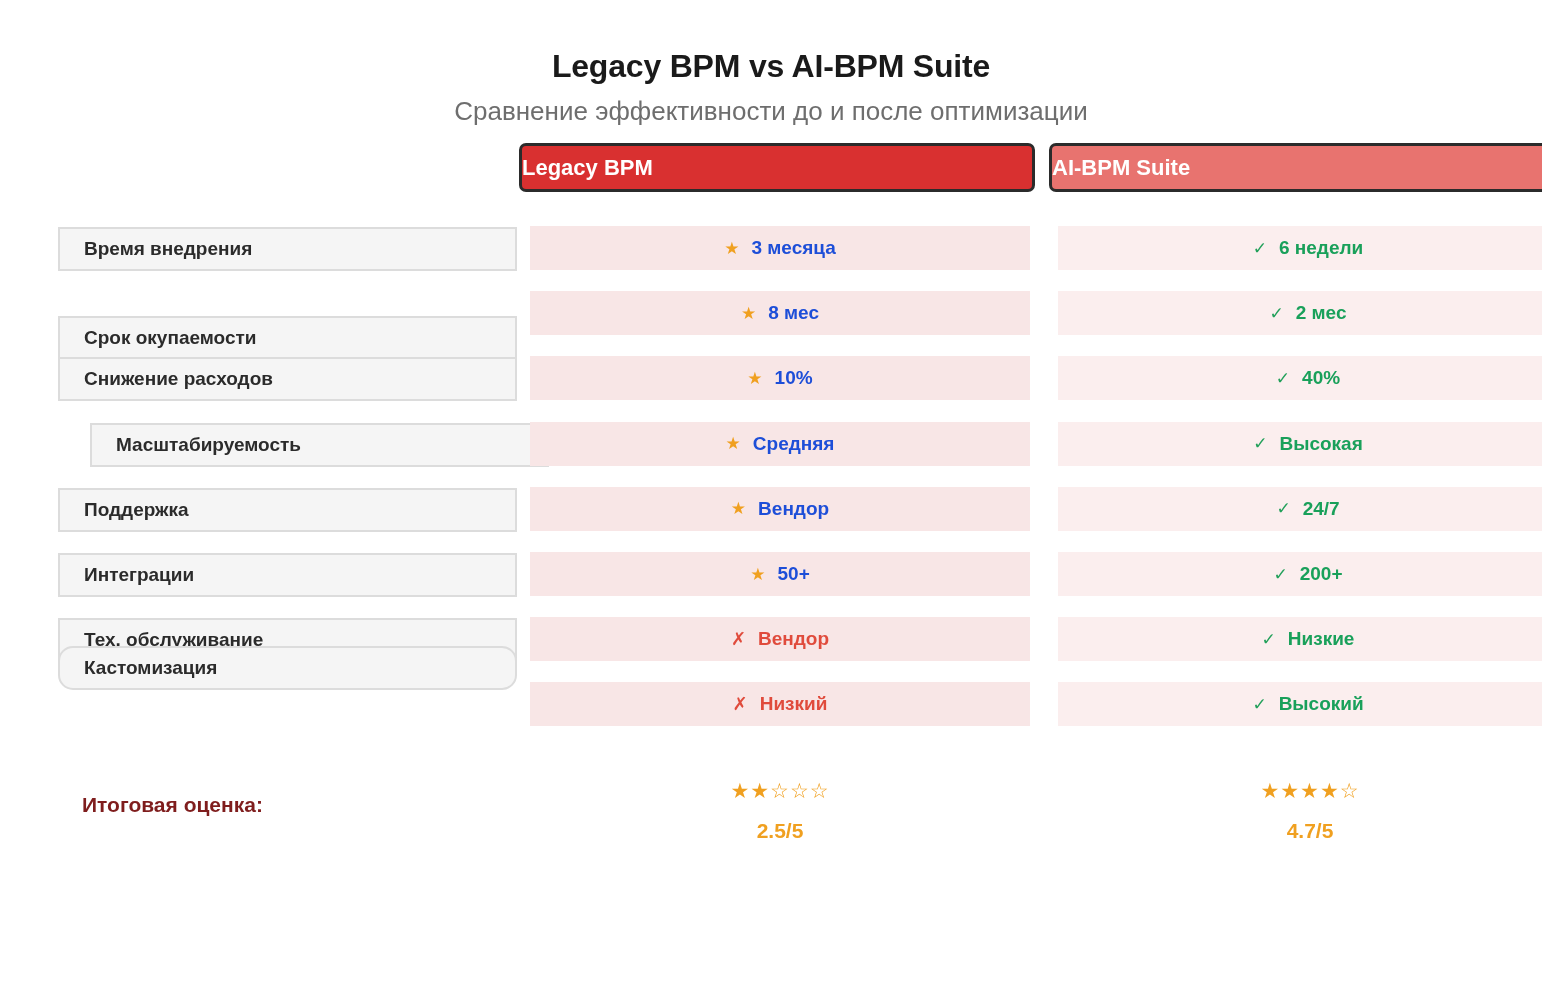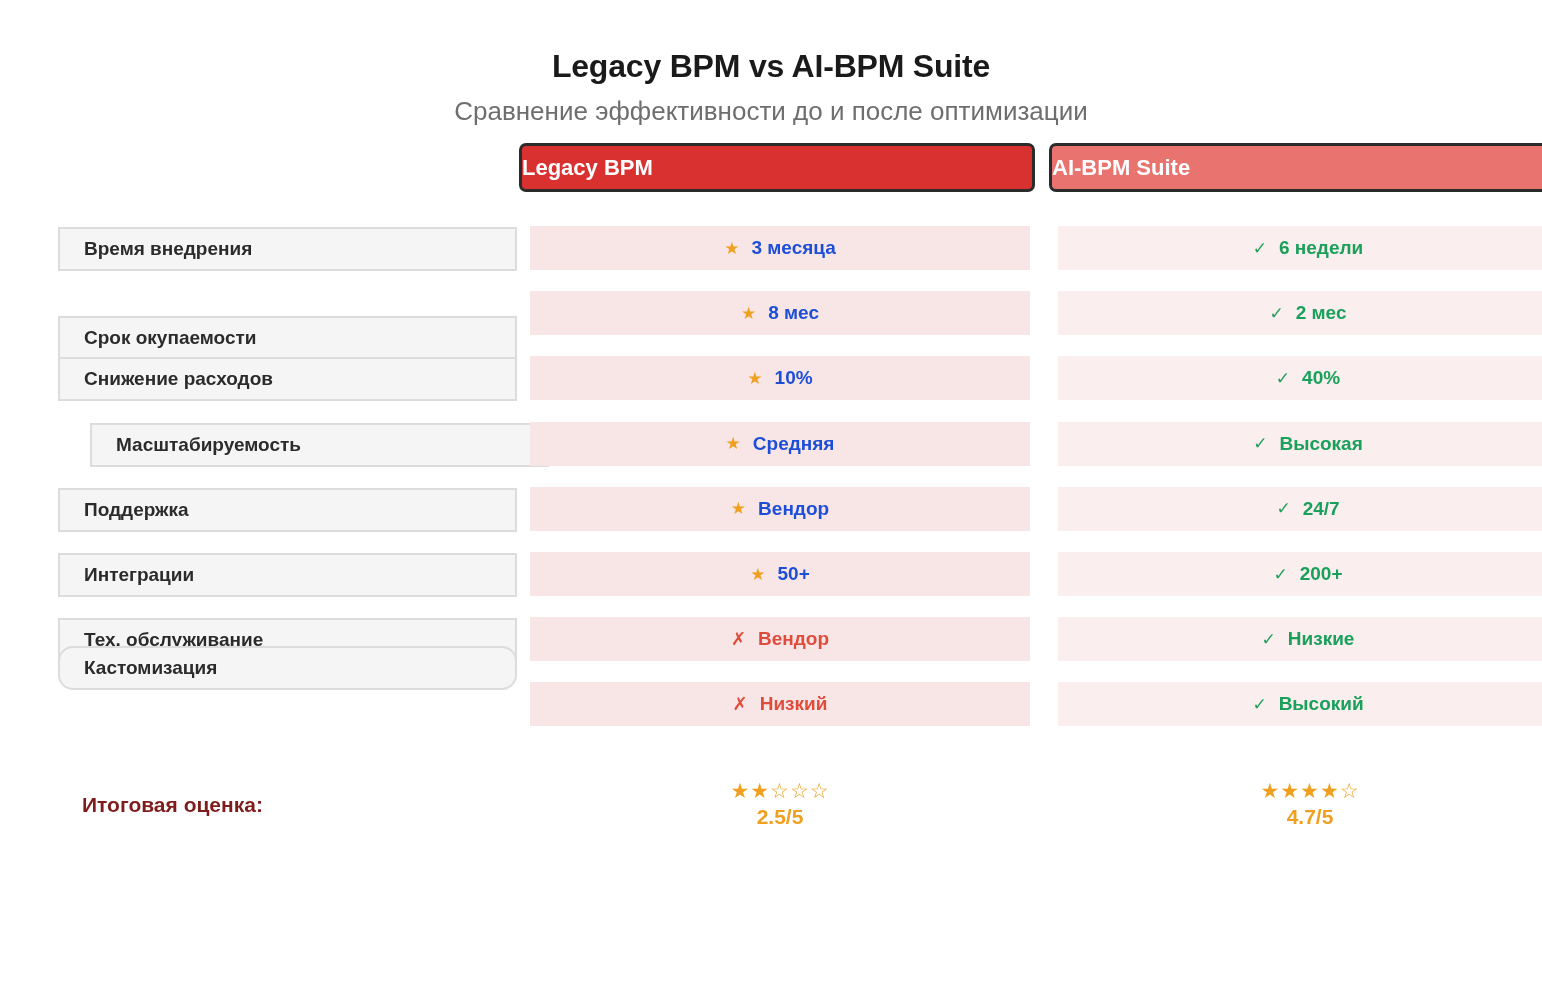--- a/index.html
+++ b/index.html
@@ -139,21 +139,21 @@
     font-size: 21px;
     color: #f0a020;
     line-height: 1.05;
     letter-spacing: 1px;
   }
   .rating .score {
     font-size: 21px;
     font-weight: bold;
     color: #f0a020;
     line-height: 1.2;
-    margin-top: 2px;
+    margin-top: 16px;
   }
 </style>
 </head>
 <body>
 
 <div id="canvas">
 
   <div class="title">Legacy BPM vs AI-BPM Suite</div>
   <div class="subtitle">Сравнение эффективности до и после оптимизации</div>
 

